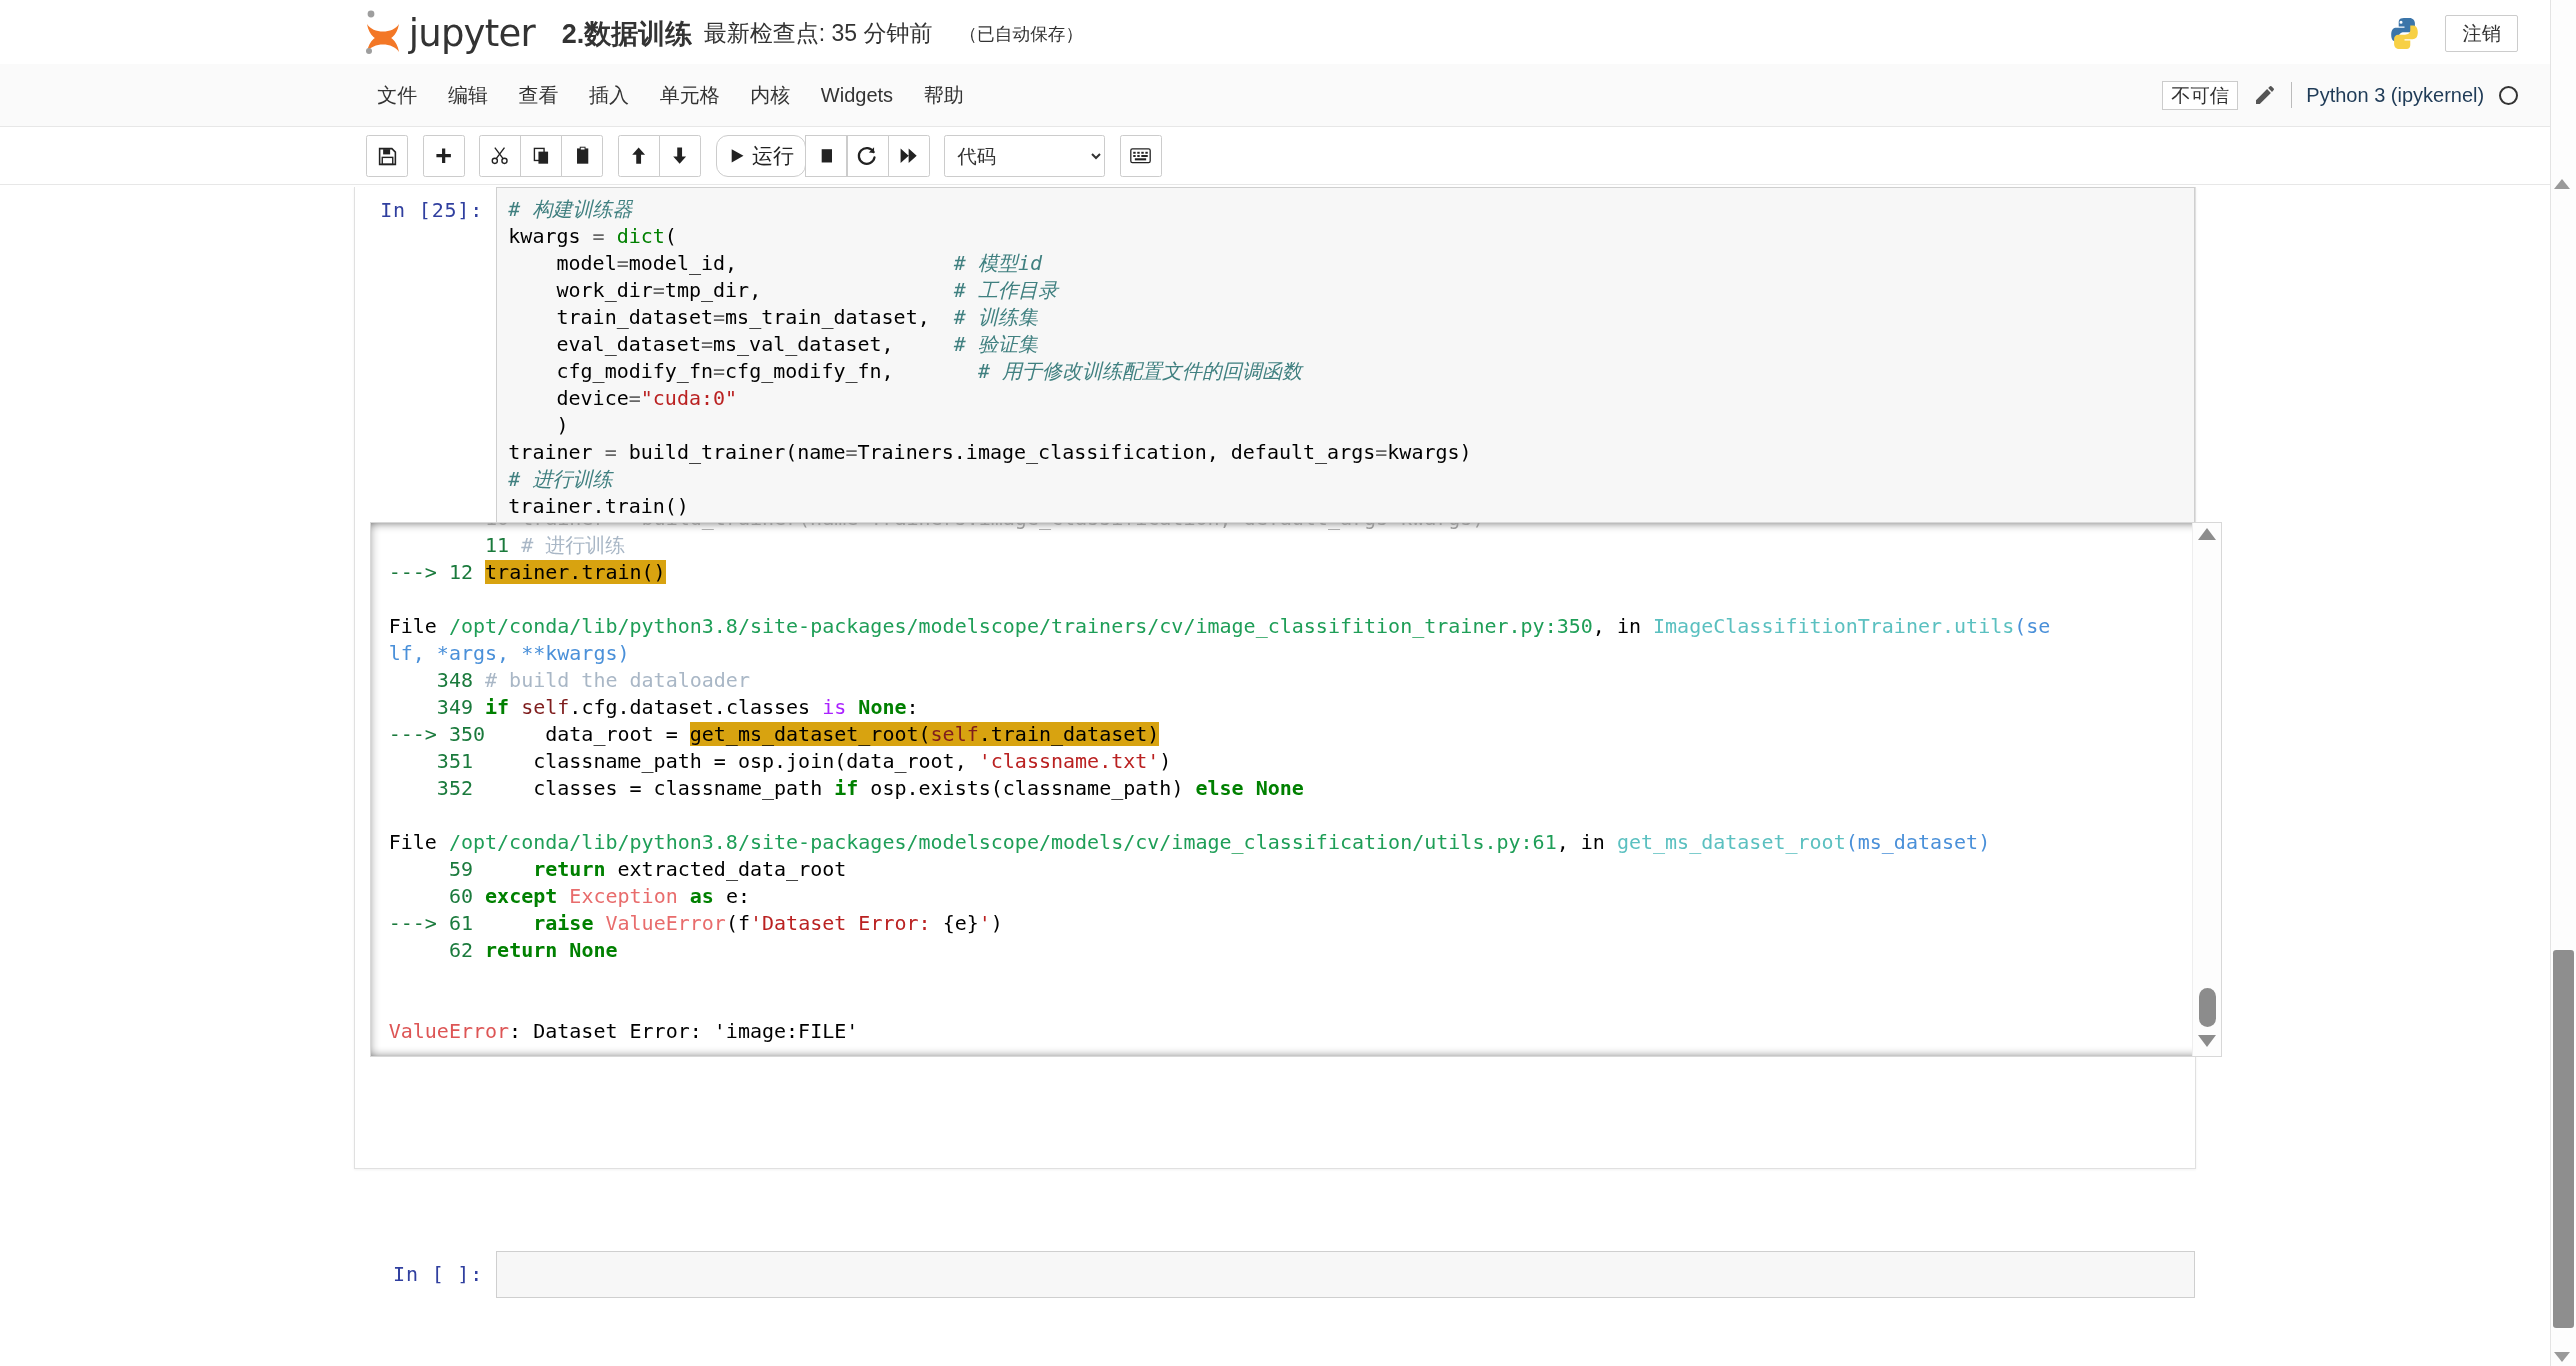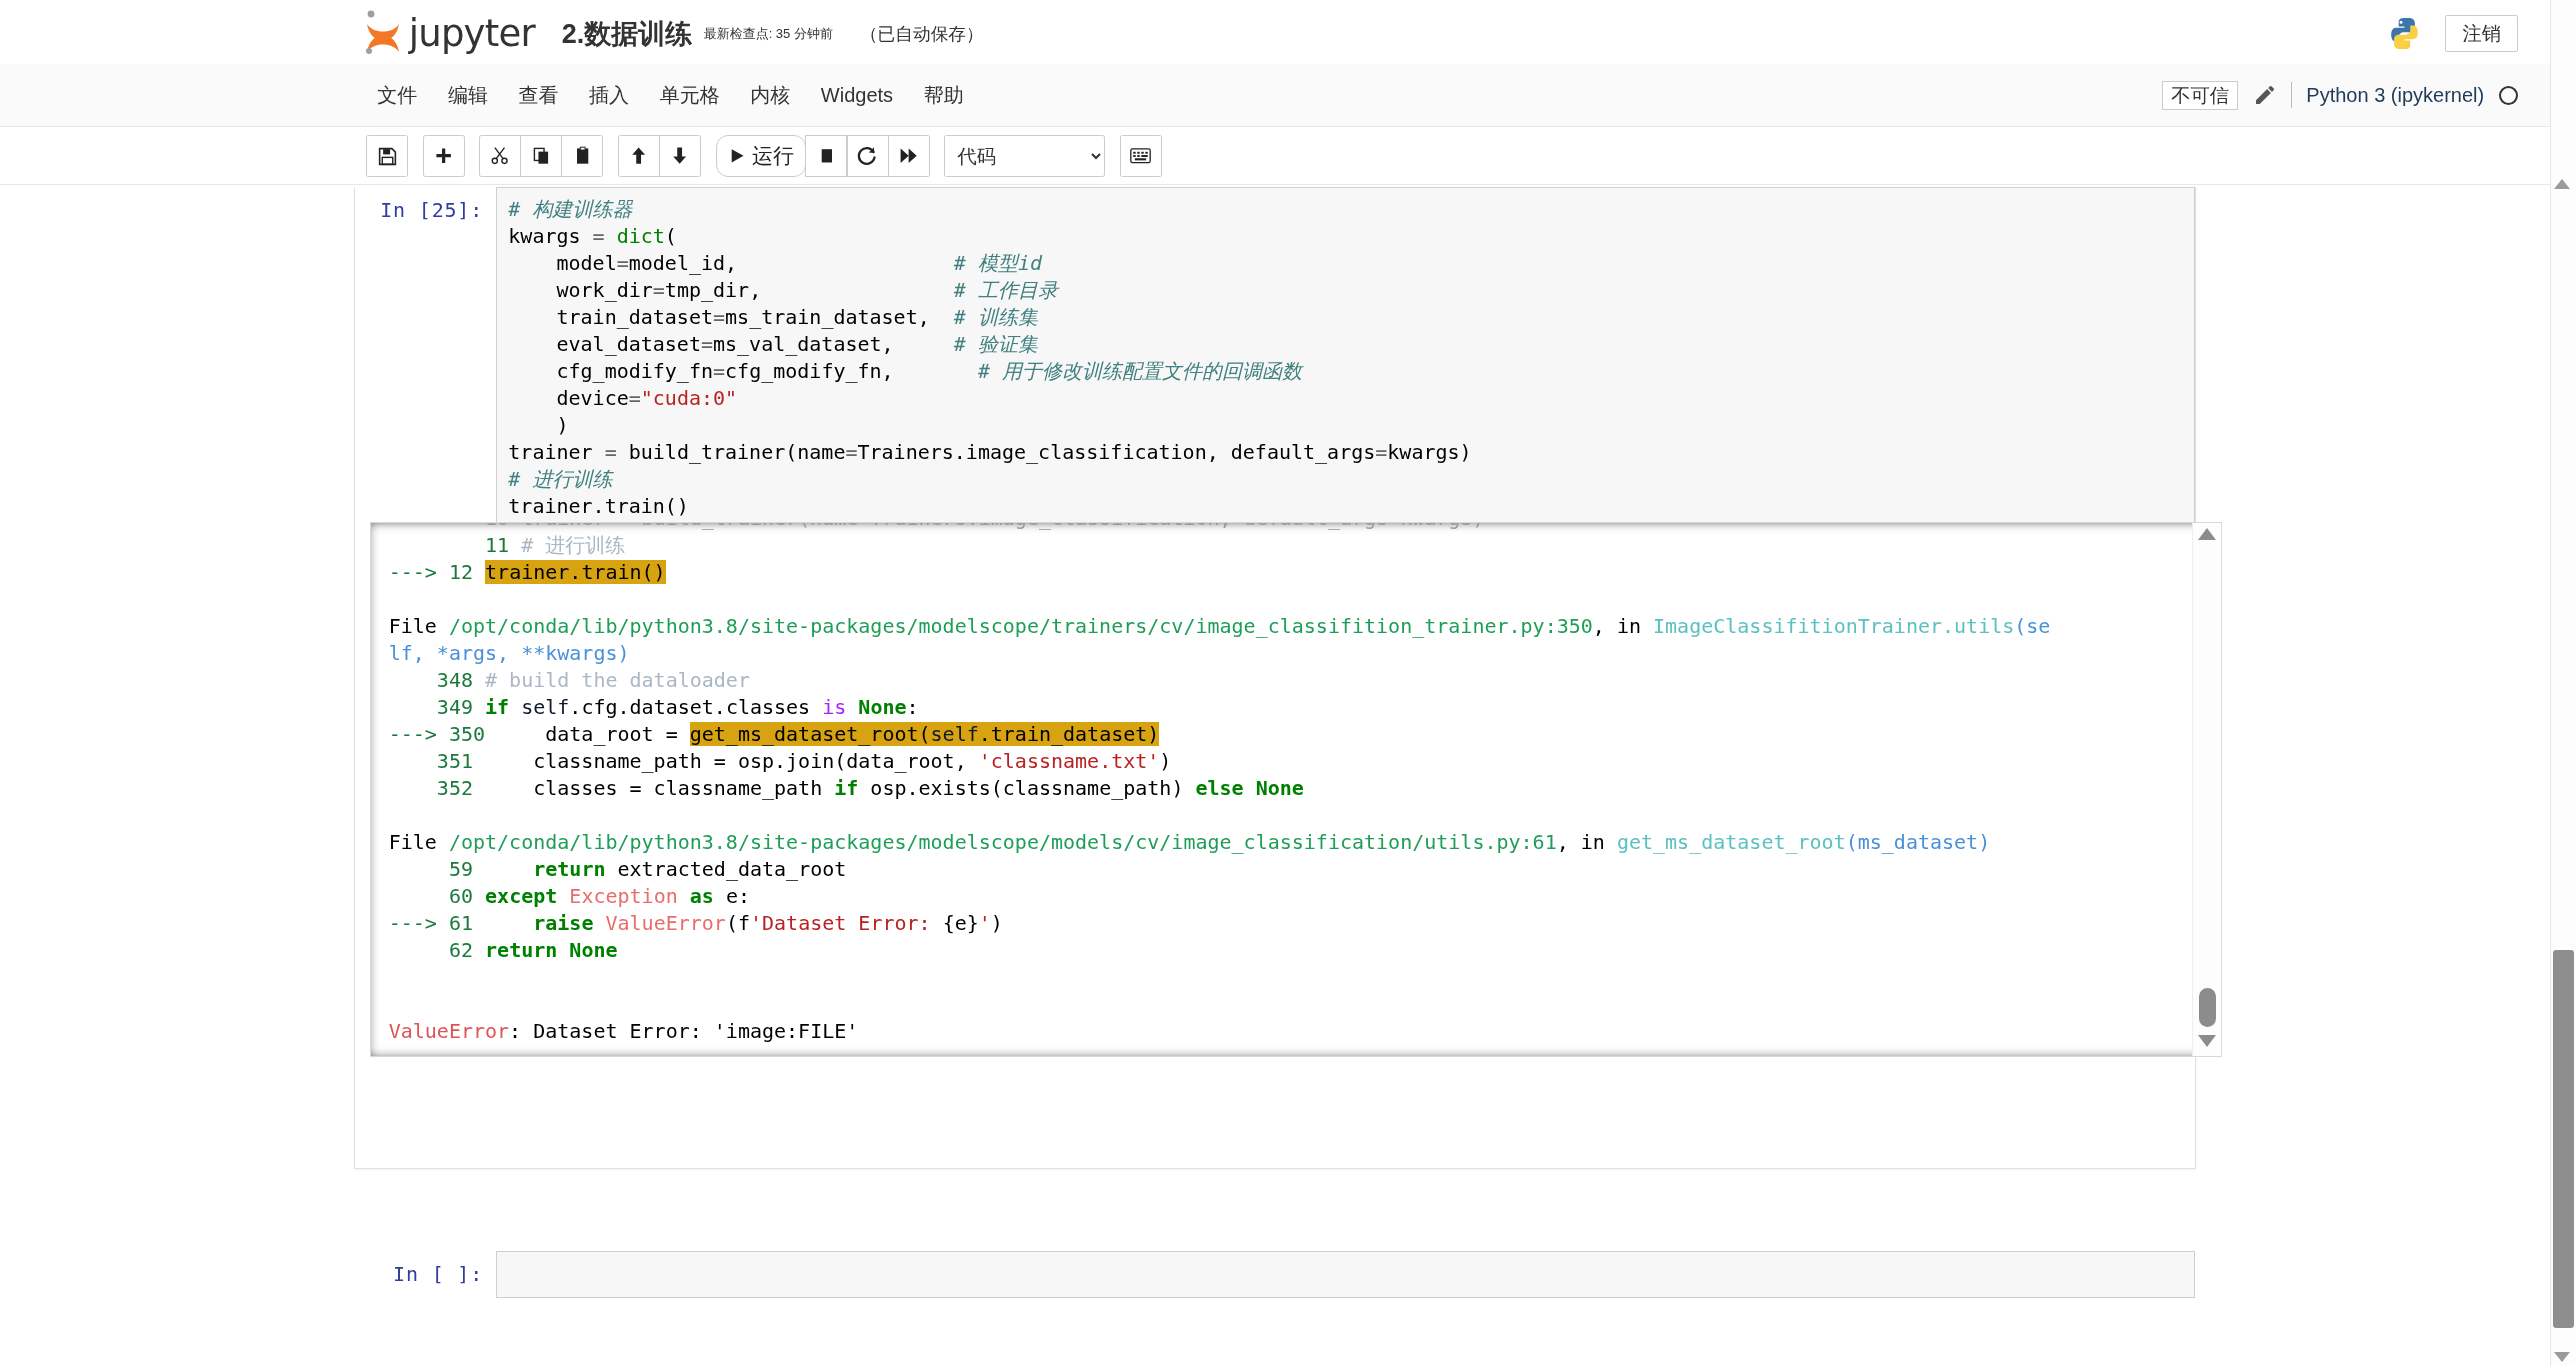--- a/index.html
+++ b/index.html
@@ -27,21 +27,21 @@
   #jupyter-word {
     font-family: "DejaVu Sans", sans-serif;
     font-size: 37px; color: #333; letter-spacing: -0.8px;
     margin-left: 4.8px; font-weight: 400;
   }
   #nb-name {
     font-size: 27px; font-weight: bold; color: #333;
     margin-left: 27px;
   }
   #checkpoint {
-    font-size: 13px; color: #333; margin-left: 11.3px;
+    font-size: 23px; color: #333; margin-left: 11.3px;
   }
   #autosave {
     font-size: 17.7px; color: #333; margin-left: 27px;
   }
   #header-right {
     margin-left: auto; display: flex; align-items: center;
     margin-right: 32px; gap: 22.5px;
   }
   #python-logo { width: 37px; height: 37px; }
   #logout-btn {
@@ -195,21 +195,21 @@
   .c-str     { color: #BA2121; }
   .c-op      { color: #666666; }
   .c-name    { color: #000000; }
   .c-lineno  { color: #1a7a3c; }
   .c-path    { color: #1e9e57; }
   .c-func    { color: #5bc0c0; }
   .c-arg     { color: #4a90d9; }
   .c-err     { color: #e86c6c; }
   .c-errname { color: #d55; }
   .c-magenta { color: #AA22FF; }
-  .c-self    { color: #0f172a; margin-top: 11px; }
+  .c-self    { color: #7f1d1d; margin-top: 11px; }
   .c-tbcomment { color: #a9b7c6; }
   .c-arrow   { color: #1a7a3c; }
   .hl        { background: #d8a310; }
   .c-greycode{ color: #999; }
 
   
   #page-sb {
     position: absolute; right: 0; top: 0; width: 26px; height: 1367px;
     background: #fdfdfd; border-left: 0.8px solid #e4e4e4;
   }

